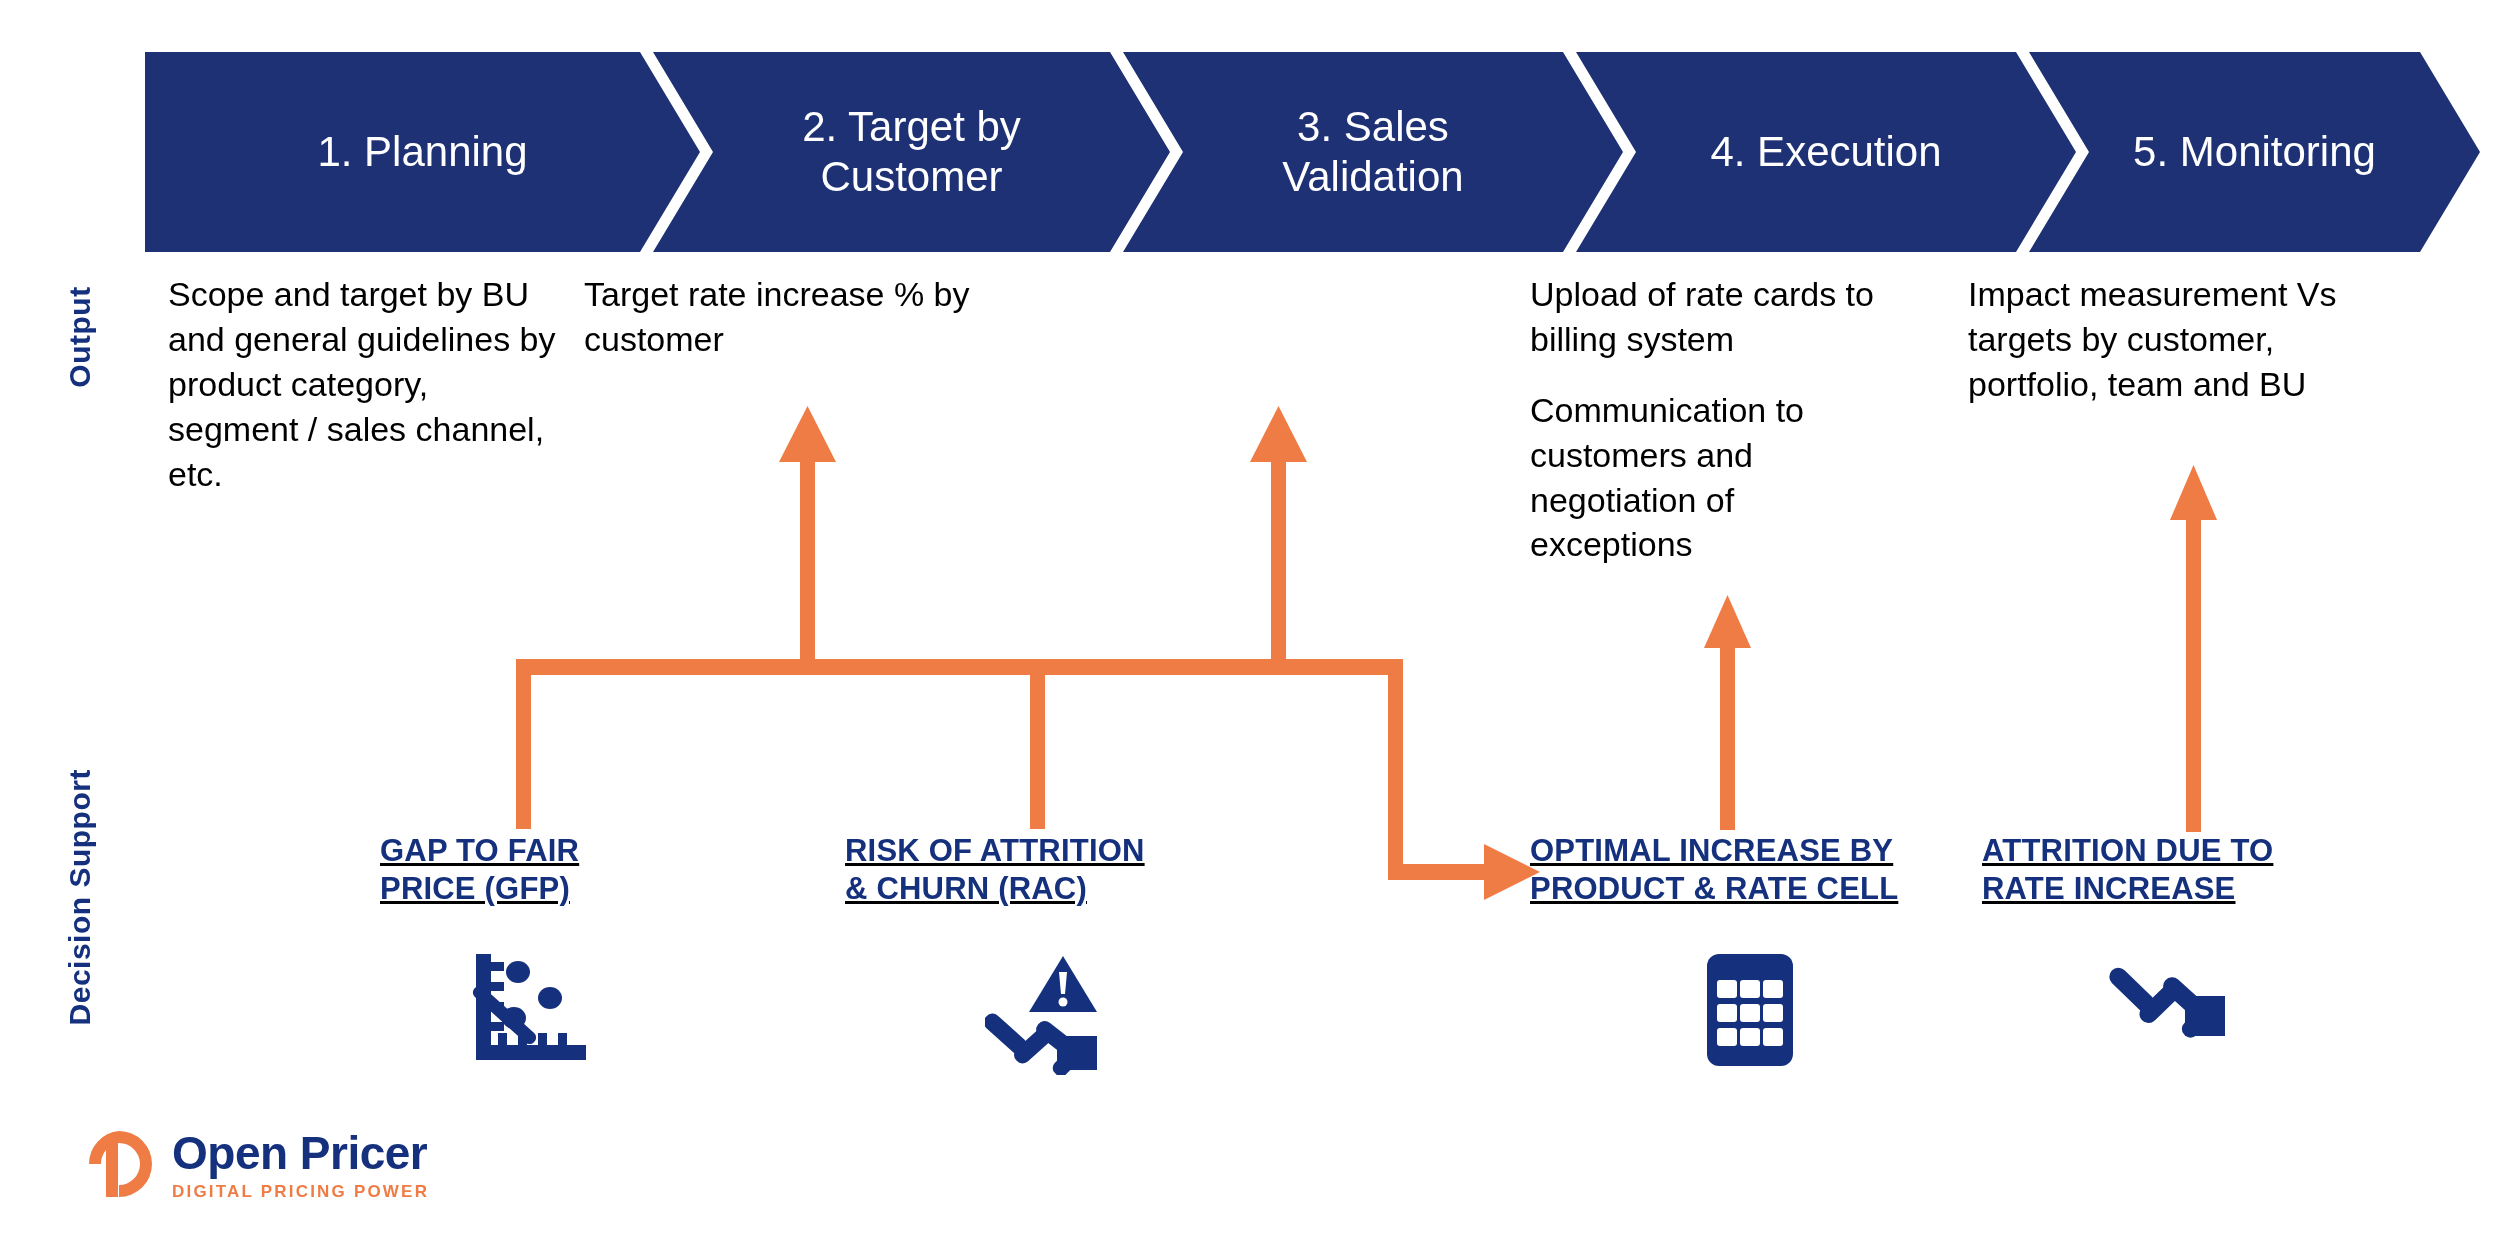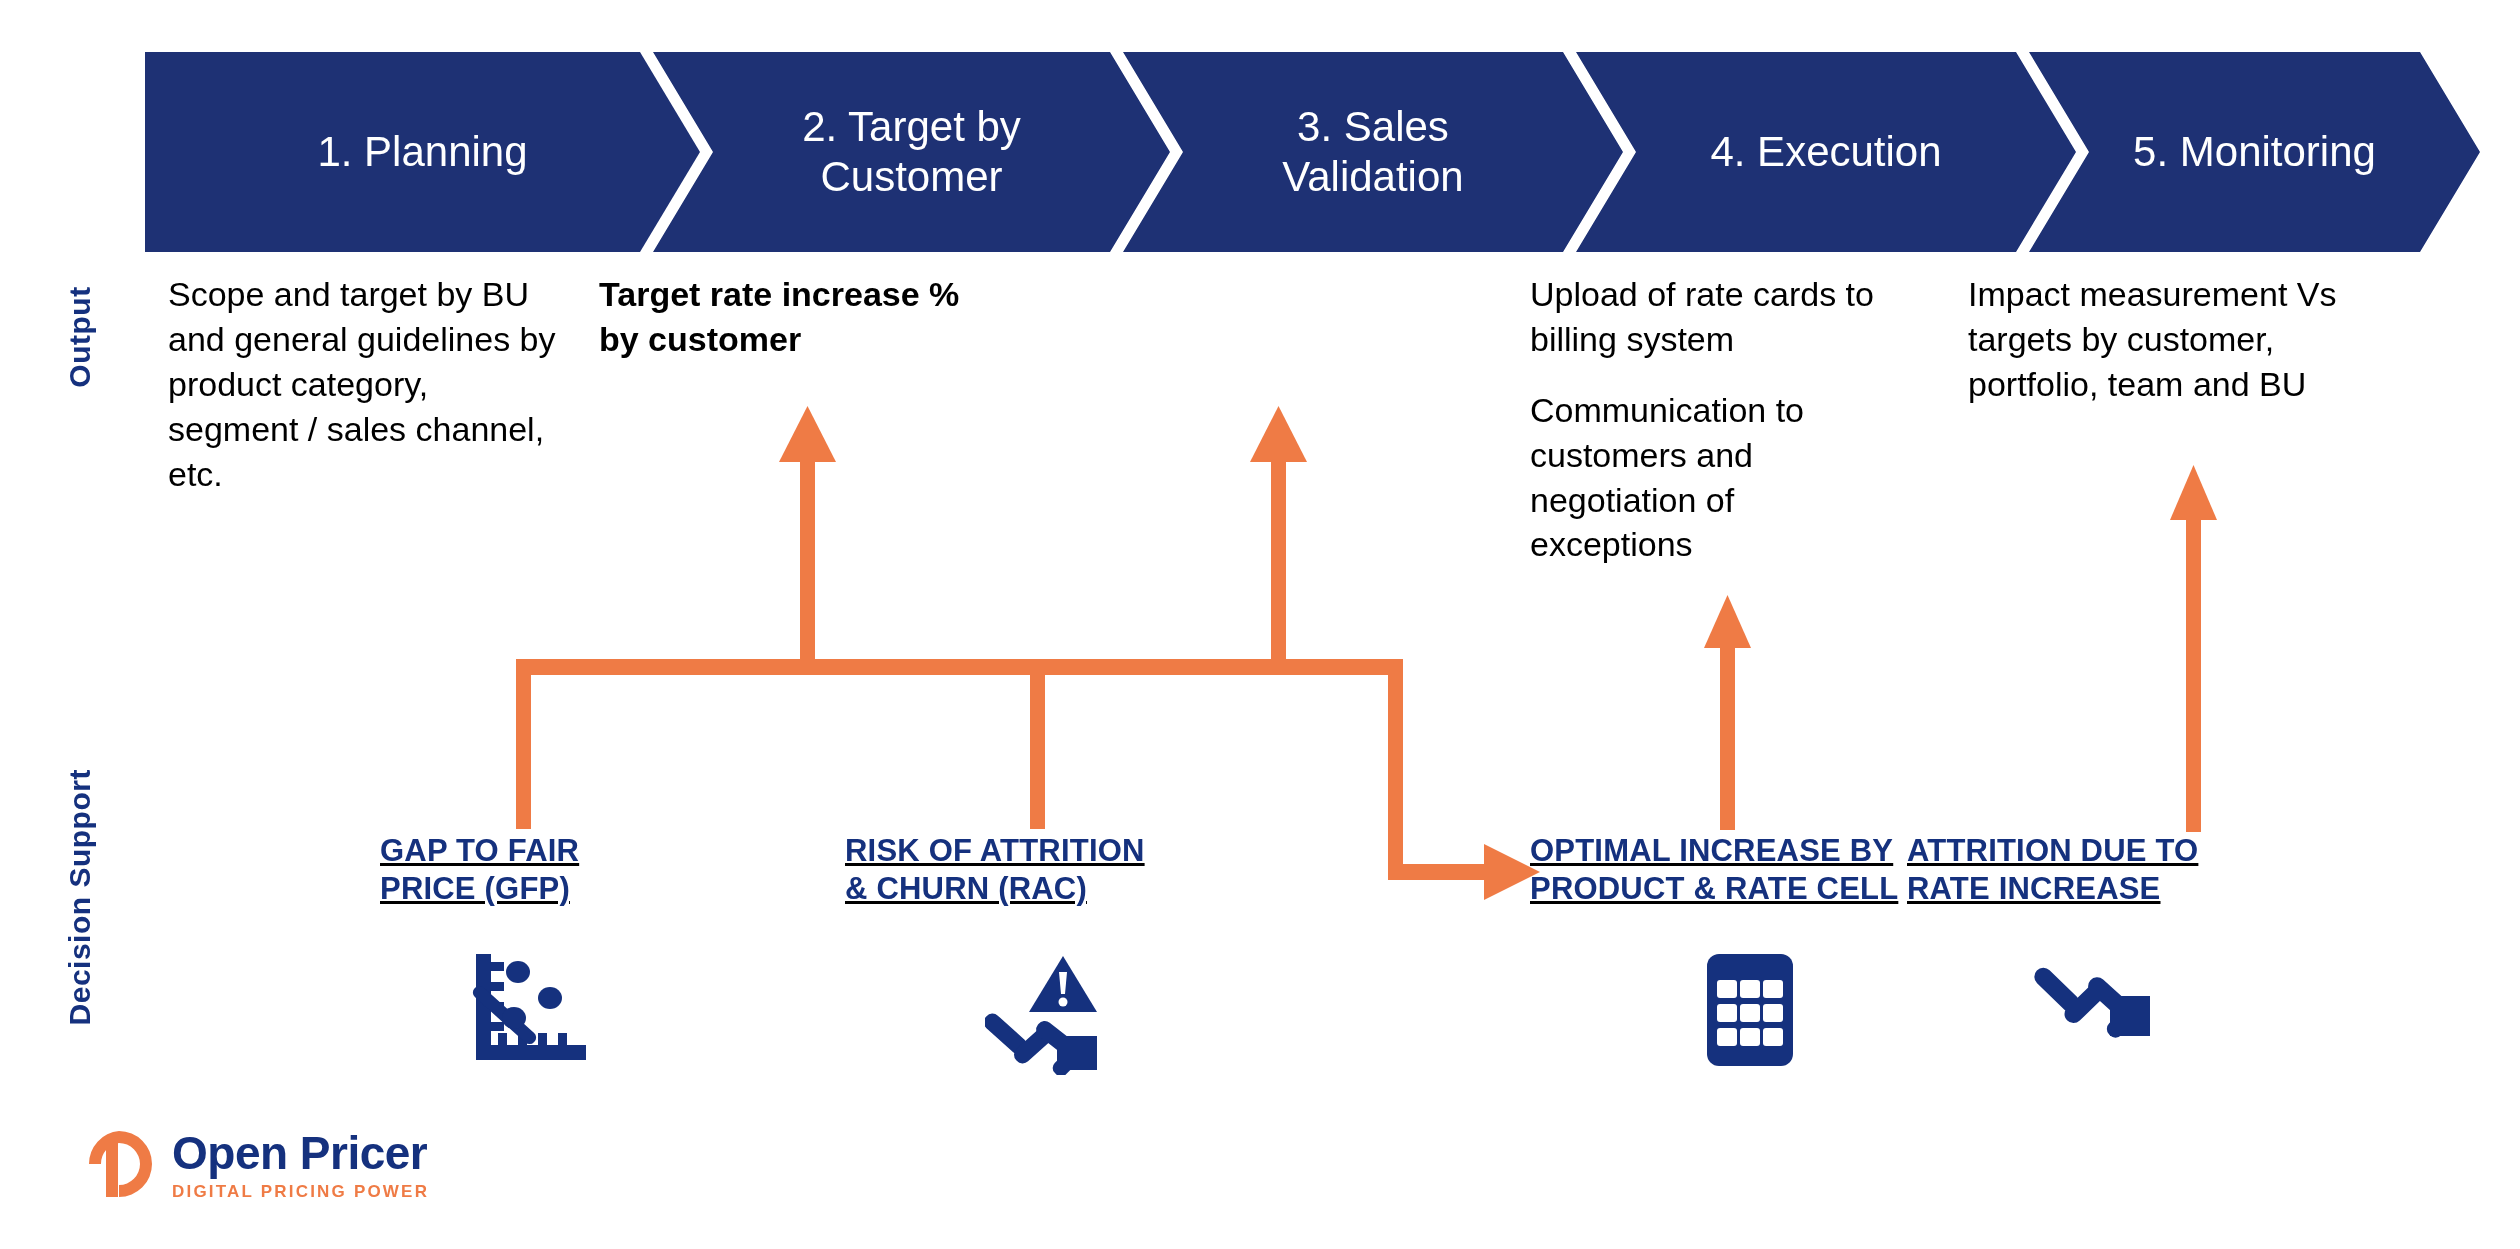--- a/index.html
+++ b/index.html
@@ -98,21 +98,21 @@
       <span style="white-space: pre-line;">5. Monitoring</span>
     </div>
   </div>
 
   <div class="rowlabel" id="label-output">Output</div>
   <div class="rowlabel" id="label-decision">Decision Support</div>
 
   <div class="outblock" style="left:168px;top:272px;width:390px;">
     <p>Scope and target by BU and general guidelines by product category, segment / sales channel, etc.</p>
   </div>
-  <div class="outblock" style="left:599px;top:272px;width:400px;font-weight:bold;">
+  <div class="outblock" style="left:584px;top:272px;width:400px;">
     <p>Target rate increase % by customer</p>
   </div>
   <div class="outblock" style="left:1530px;top:272px;width:370px;">
     <p>Upload of rate cards to billing system</p>
     <p>Communication to customers and negotiation of exceptions</p>
   </div>
   <div class="outblock" style="left:1968px;top:272px;width:430px;">
     <p>Impact measurement Vs targets by customer, portfolio, team and BU</p>
   </div>
 
@@ -217,21 +217,21 @@
           <rect x="45" y="54" width="20" height="18" rx="3"></rect>
           <rect x="68" y="54" width="20" height="18" rx="3"></rect>
           <rect x="22" y="78" width="20" height="18" rx="3"></rect>
           <rect x="45" y="78" width="20" height="18" rx="3"></rect>
           <rect x="68" y="78" width="20" height="18" rx="3"></rect>
         </g>
       </svg>
     </div>
   </div>
 
-  <div class="dsblock" style="left:1907px;top:832px;width:380px;">
+  <div class="dsblock" style="left:1982px;top:832px;width:380px;">
     <div class="dstitle" style="white-space: pre-line;">ATTRITION DUE TO
 RATE INCREASE</div>
     <div class="dsicon">
       <svg width="130" height="115" viewBox="0 0 130 115">
         <g fill="#15317e">
           <rect x="16" y="12" width="18" height="56" rx="9" transform="rotate(-46 25 40)"></rect>
           <rect x="44" y="28" width="18" height="50" rx="9" transform="rotate(46 53 53)"></rect>
           <rect x="68" y="22" width="18" height="50" rx="9" transform="rotate(-48 77 47)"></rect>
           <rect x="86" y="44" width="17" height="48" rx="8" transform="rotate(45 94.5 68)"></rect>
           <polygon points="78,46 118,46 118,86 78,86"></polygon>

